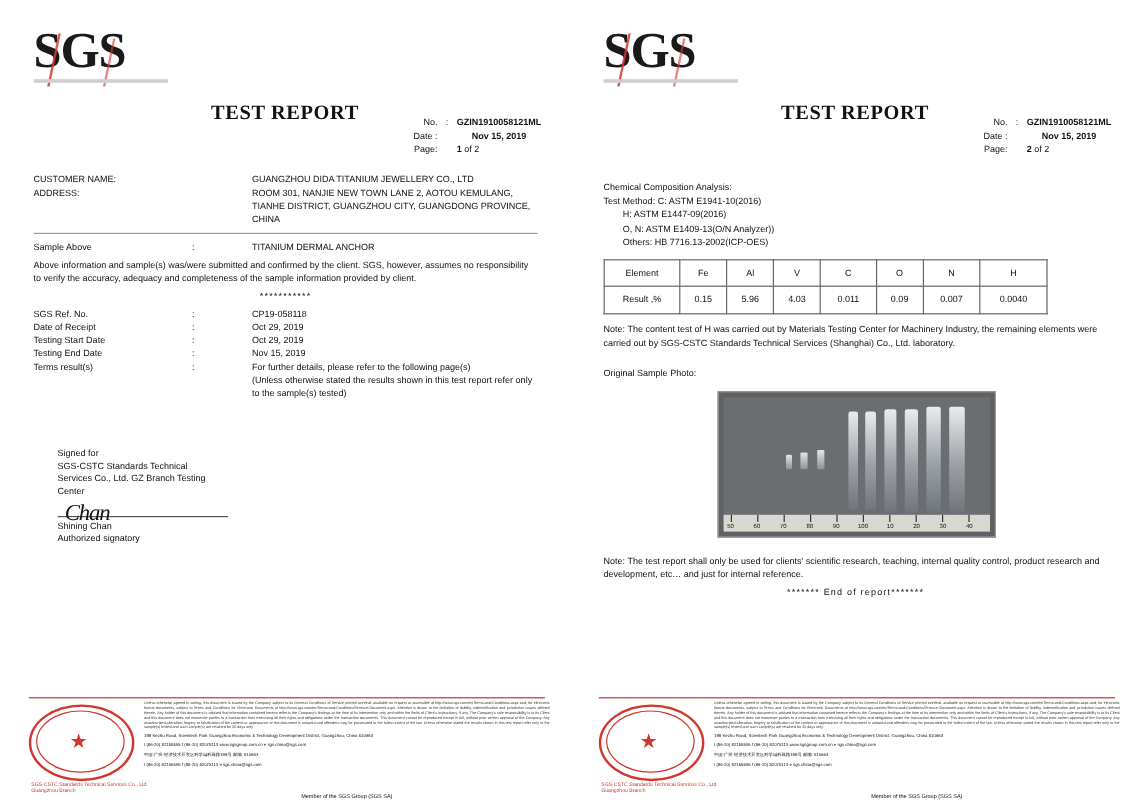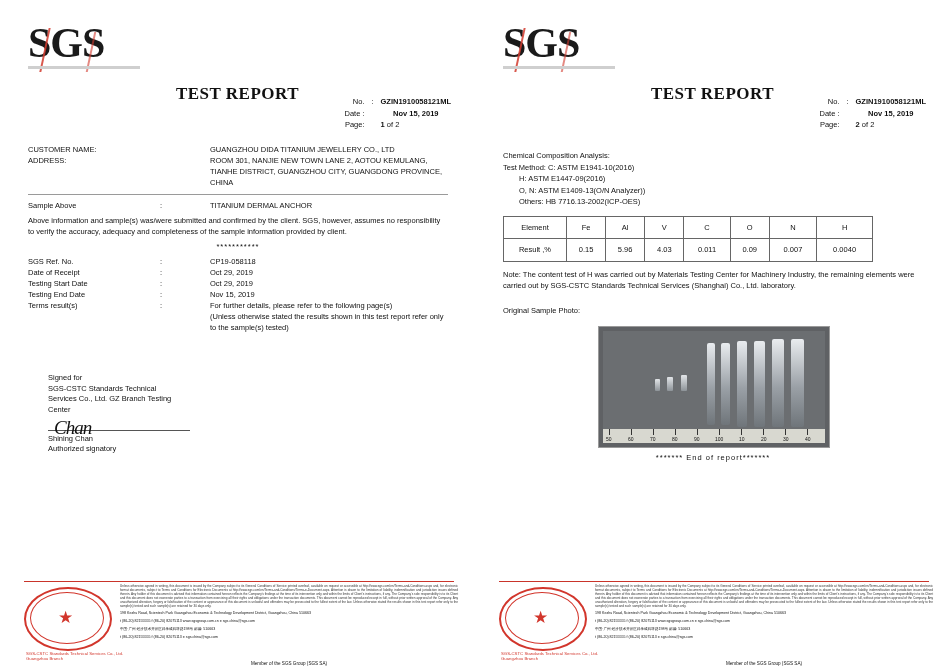--- a/index.html
+++ b/index.html
@@ -327,20 +327,21 @@
           <div class="num" style="left:91px">90</div>
           <div class="num" style="left:112px">100</div>
           <div class="num" style="left:136px">10</div>
           <div class="num" style="left:158px">20</div>
           <div class="num" style="left:180px">30</div>
           <div class="num" style="left:202px">40</div>
         </div>
       </div>
     </div>
 
+    <div class="note" style="margin-top:14px">Note: The test report shall only be used for clients' scientific research, teaching, internal quality control, product research and development, etc… and just for internal reference.</div>
     <div class="stars">******* End of report*******</div>
   </div>
 
   <div class="footer">
     <div class="redline"></div>
     <div class="fstamp">
       <div class="ring"></div>
       <div class="ring inner"></div>
       <div class="star">★</div>
       <div class="stamptxt">SGS-CSTC Standards Technical Services Co., Ltd. Guangzhou Branch</div>

